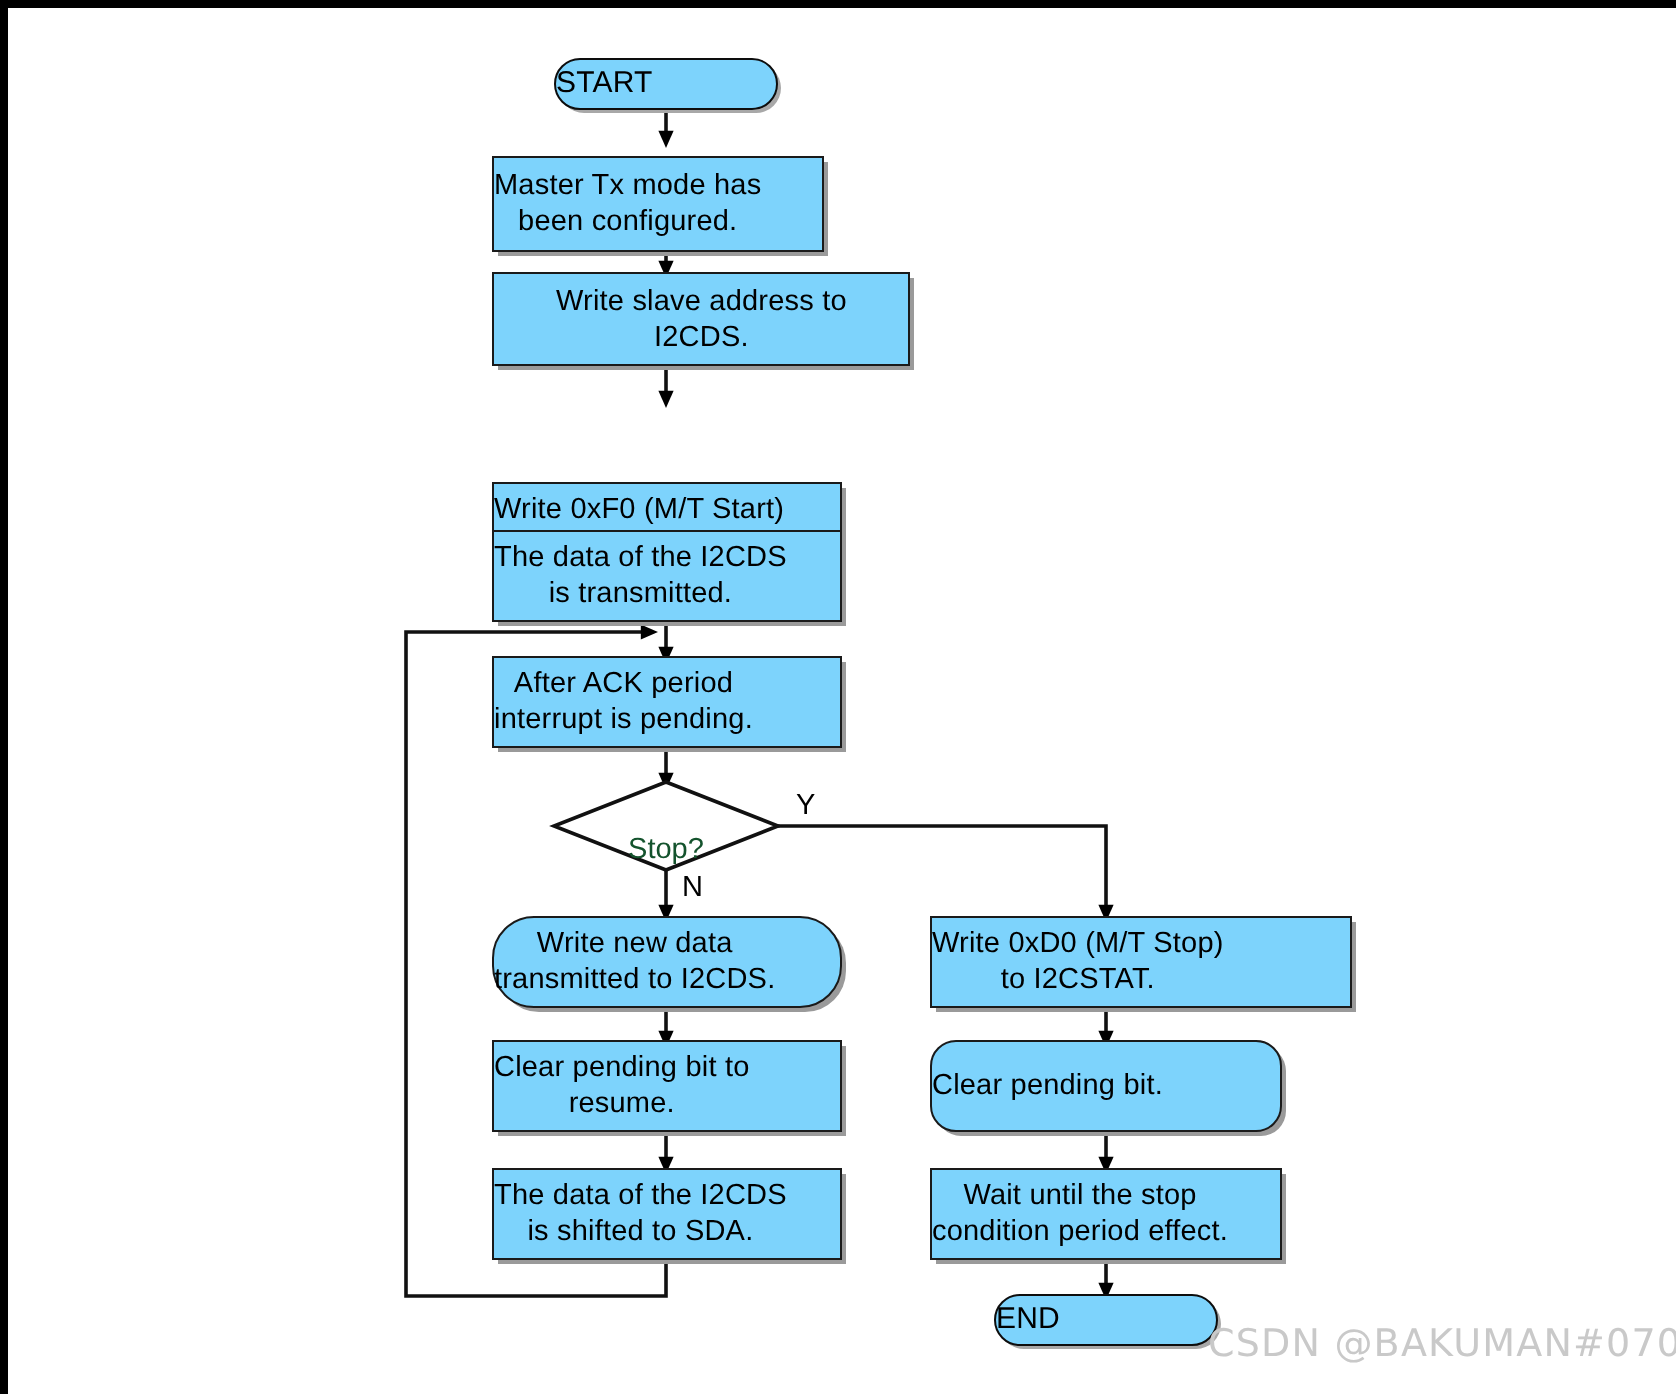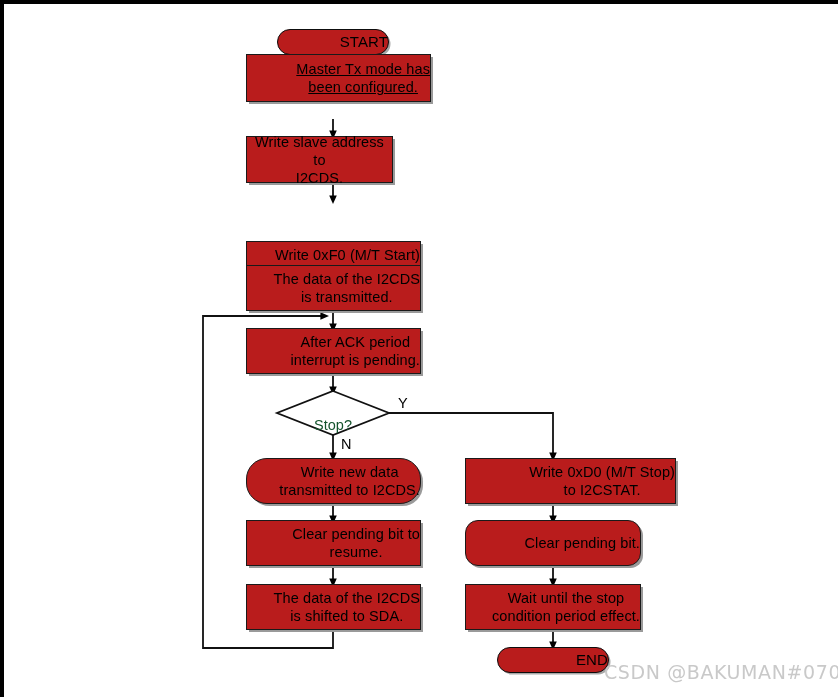--- a/index.html
+++ b/index.html
@@ -34,23 +34,23 @@
     width: 838px;
     height: 697px;
   }
 
   
   .node {
     position: absolute;
     box-sizing: border-box;
     display: flex;
     align-items: center;
-    justify-content: flex-end;
+    justify-content: flex-start;
     text-align: center;
-    background: #b91c1c;
+    background: #7dd3fc;
     color: #000000;
     font-size: 14.5px;
     line-height: 18px;
     letter-spacing: 0.1px;
   }
 
   .process {
     border: 1.6px solid #1a1a1a;
     box-shadow: 2.5px 2.5px 0 -0.5px #9a9a9a;
   }
@@ -140,26 +140,26 @@
     <line x1="553" y1="630" x2="553" y2="646" marker-end="url(#arrow)"></line>
   </g>
 
   <polygon points="333,391 389,413 333,435 277,413" fill="#ffffff" stroke="#111111" stroke-width="1.8"></polygon>
 </svg>
 
 <div class="node terminal" style="left:277px; top:29px; width:112px; height:26px;">
   <span class="node-text">START</span>
 </div>
 
-<div class="node process" style="left:246px; top:54px; width:185px; height:48px;text-decoration:underline;">
+<div class="node process" style="left:246px; top:78px; width:166px; height:48px;">
   <span class="node-text">Master Tx mode has
 been configured.</span>
 </div>
 
-<div class="node process" style="left:246px; top:136px; width:147px; height:47px;">
+<div class="node process" style="left:246px; top:136px; width:209px; height:47px;padding-left:31px;">
   <span class="node-text">Write slave address to
 I2CDS.</span>
 </div>
 
 <div class="node process" style="left:246px; top:201px; width:175px; height:46px;margin-top:40px;">
   <span class="node-text">Write 0xF0 (M/T Start)
 to I2CSTAT.</span>
 </div>
 
 <div class="node process" style="left:246px; top:265px; width:175px; height:46px;">

